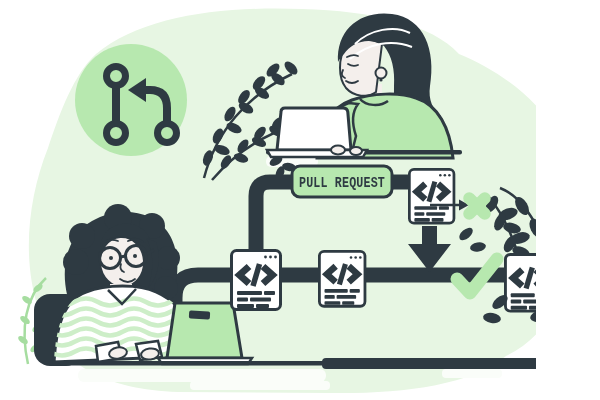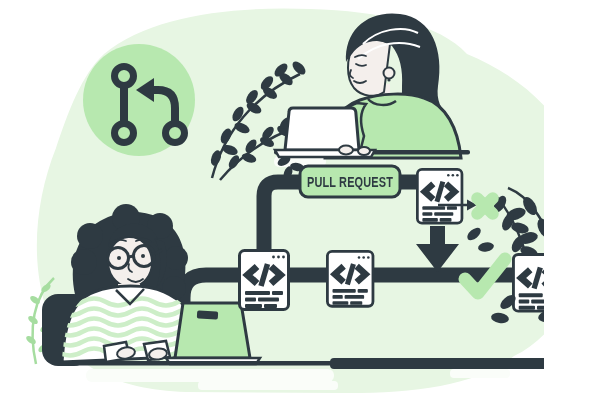--- a/index.html
+++ b/index.html
@@ -1,17 +1,17 @@
 <!DOCTYPE html>
 <html style="--dark: #2e3a42; --green: #b7e8af; --pale: #e7f6e3; --leaf: #a6dda0; --leaflight: #c9ecc4; --stripe: #cdeec8; --skin: #f4efec; --white: #ffffff;"><head>
 <meta charset="utf-8">
 <style>
   html,body{margin:0;padding:0;background:#ffffff;}
   .stage{position:relative;width:536px;height:400px;overflow:hidden;background:#ffffff;
-         font-family:Liberation Sans, sans-serif;margin-left:8px;}
+         font-family:Liberation Mono, monospace;}
   svg{position:absolute;left:0;top:0;}
   
   .dk   {fill:var(--dark,#2e3a42);}
   .dks  {stroke:var(--dark,#2e3a42);fill:none;}
   .wht  {fill:#ffffff;}
   .grn  {fill:var(--green,#b7e8af);}
   .grns {stroke:var(--green,#b7e8af);fill:none;}
   .pale {fill:var(--pale,#e7f6e3);}
   .skn  {fill:var(--skin,#f4efec);}
   .leafL{fill:var(--leaf,#a6dda0);}

